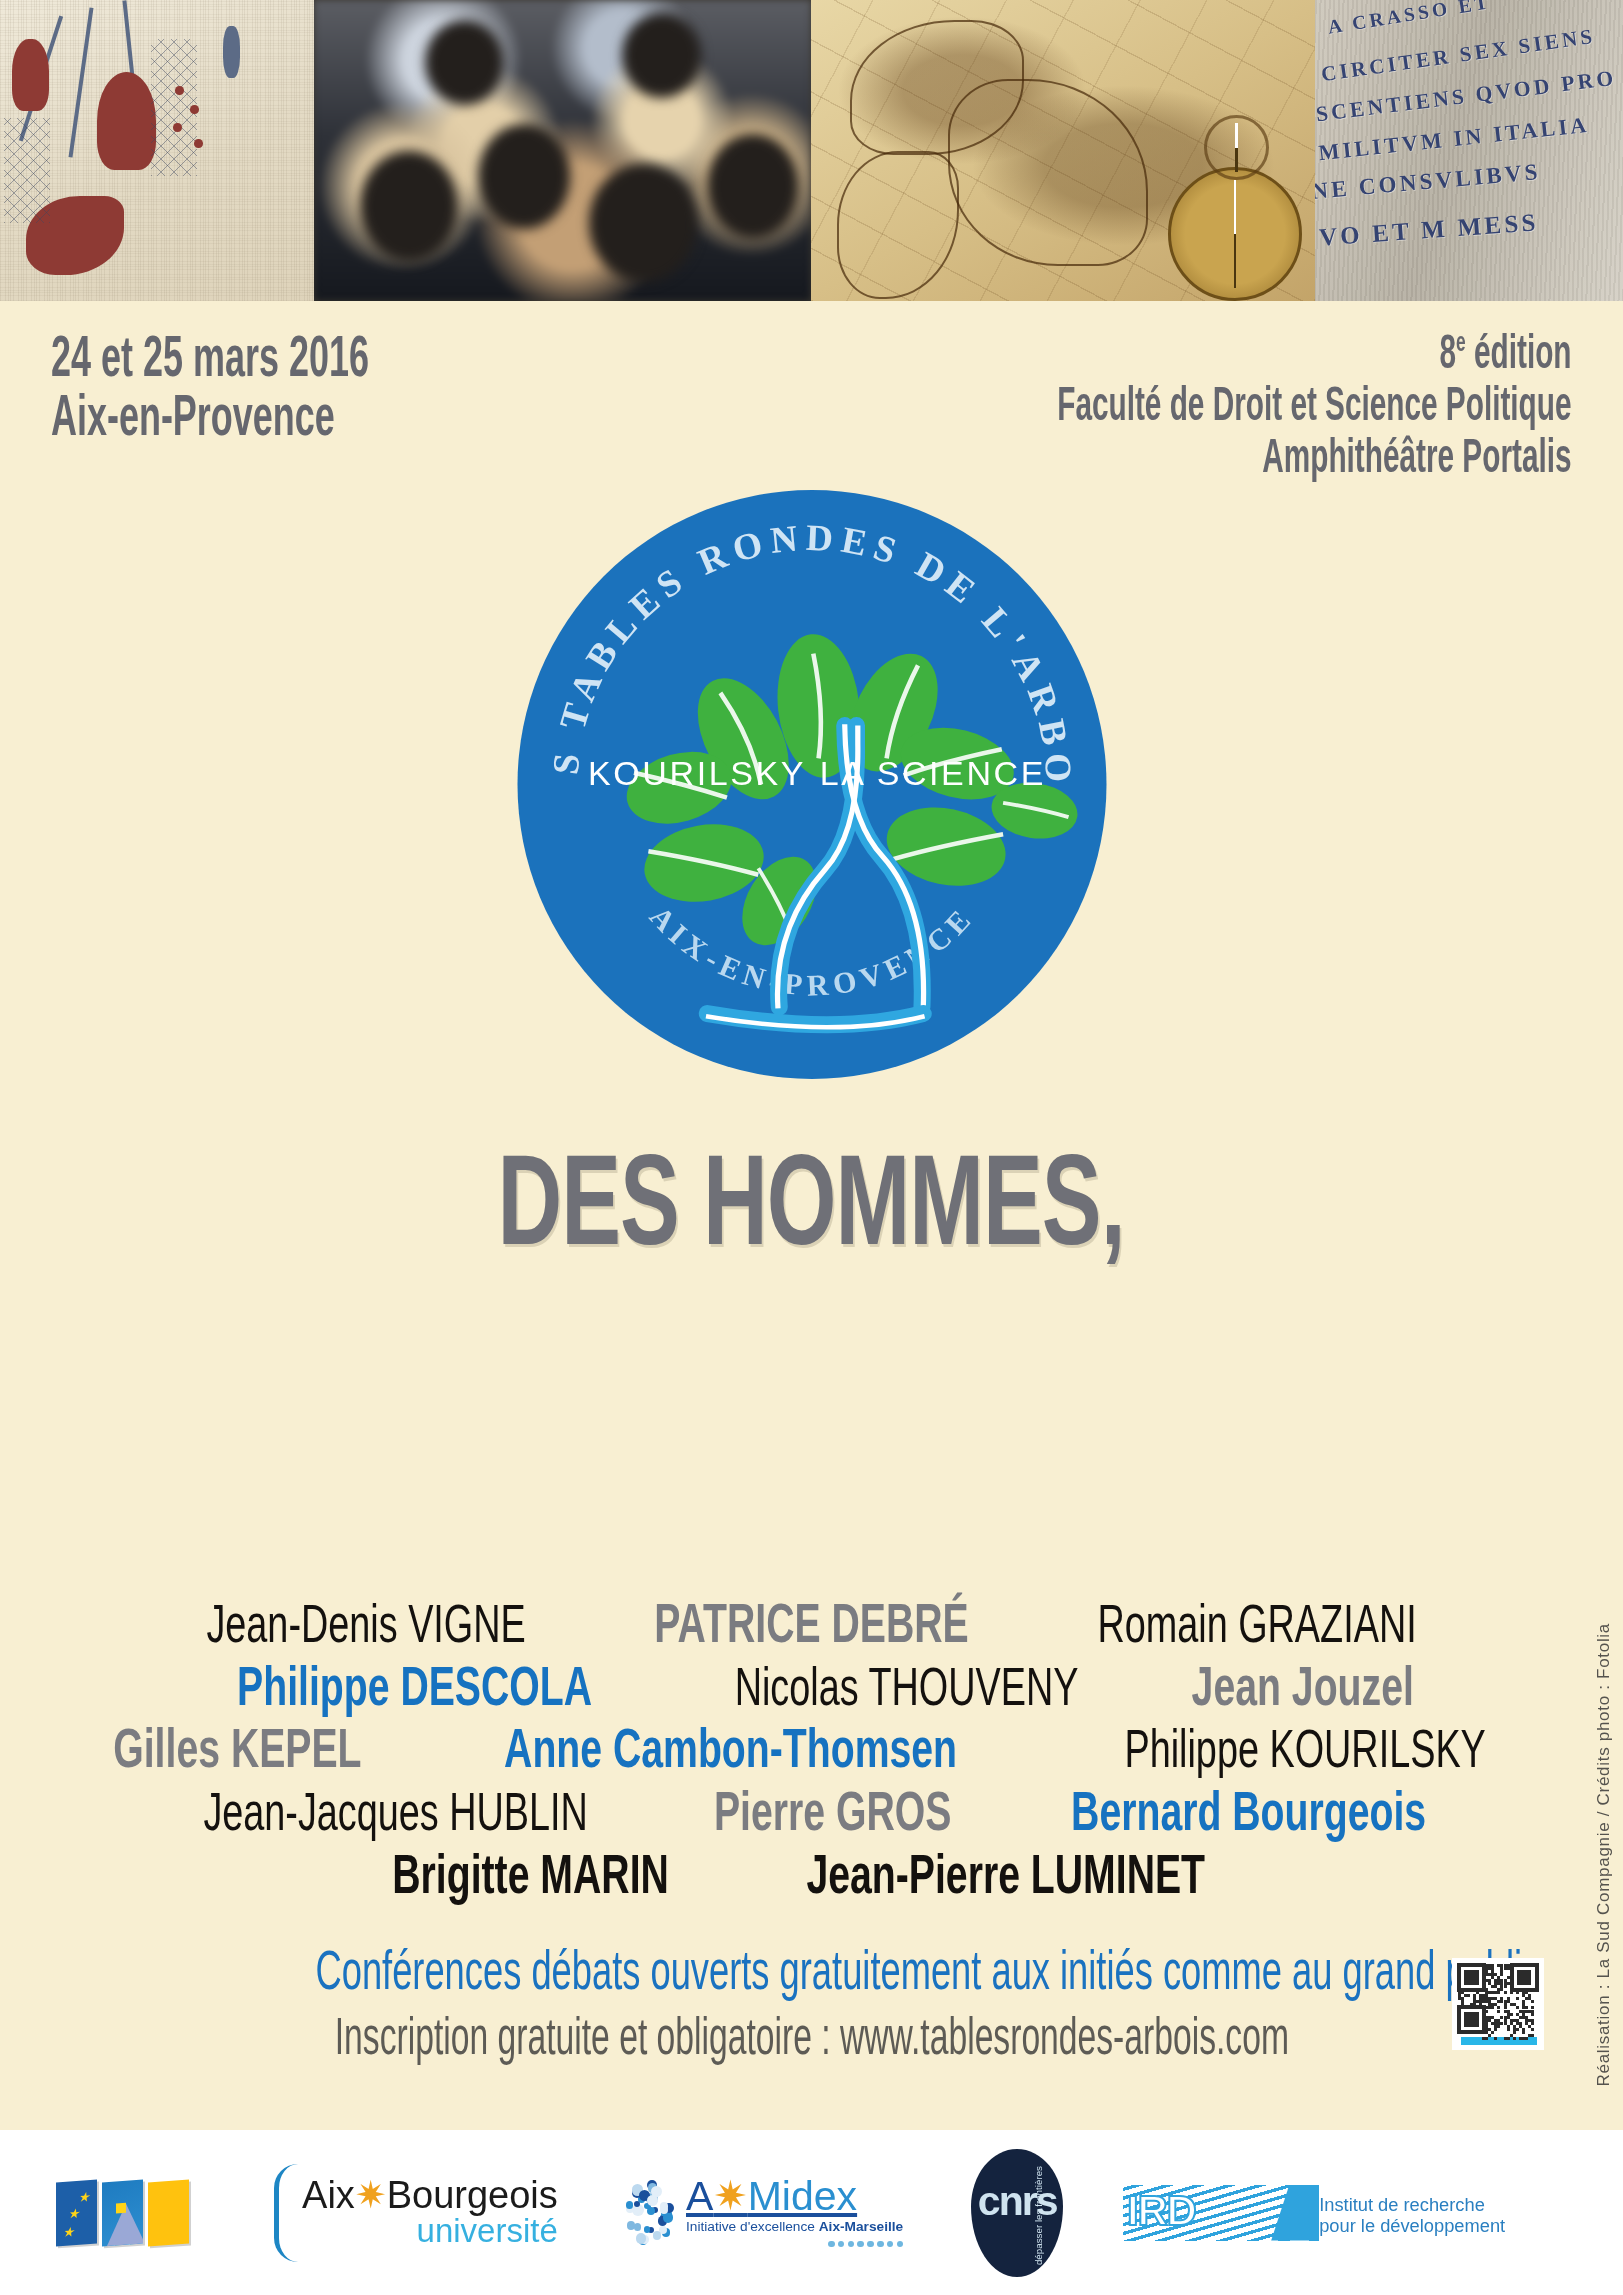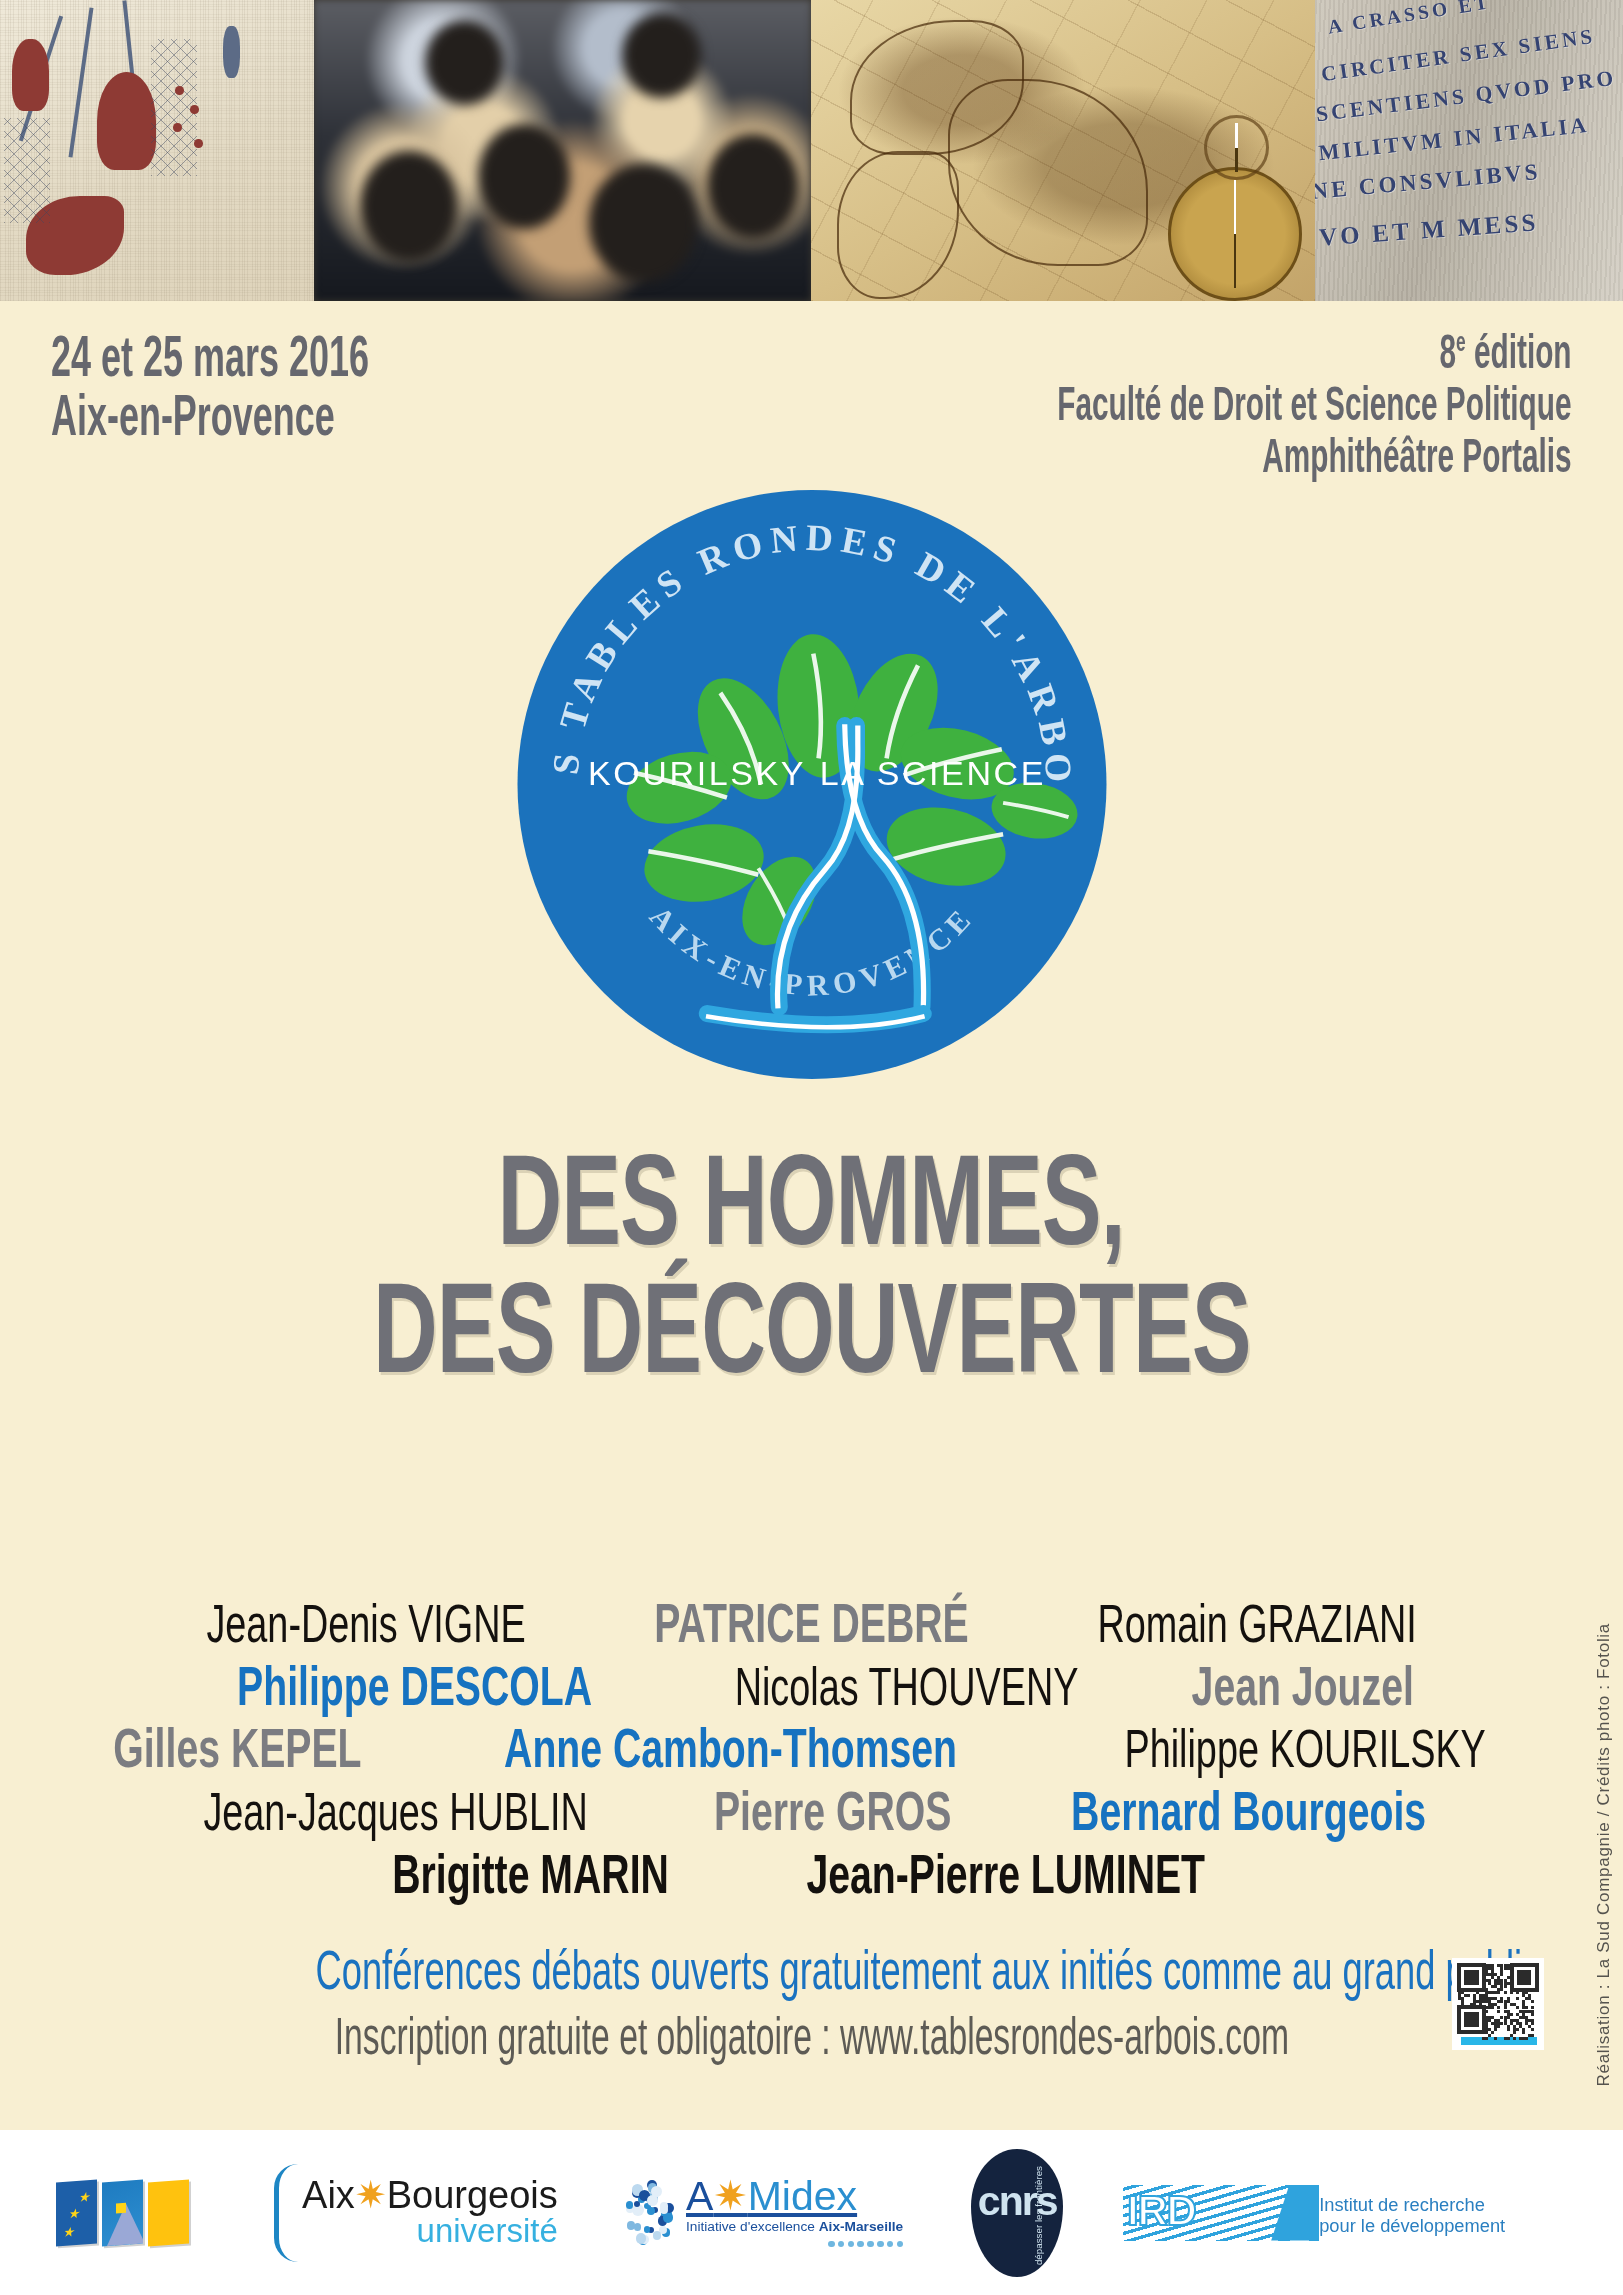--- a/index.html
+++ b/index.html
@@ -318,21 +318,20 @@
     </svg>
 
     <div class="logo-mid">
       <span class="l">KOURILSKY</span>
       <span class="r">LA SCIENCE</span>
     </div>
   </div>
 
   <div class="title">
     <div class="tline"><span class="tsq">DES HOMMES,</span></div>
-    <div class="tline"><span class="tsq">DES DÉCOUVERTES</span></div>
   </div>
 
   <div class="speakers">
       <div class="srow"><span class="nm s-thin">Jean-Denis VIGNE</span> <span class="nm s-grayb">PATRICE DEBRÉ</span> <span class="nm s-thin">Romain GRAZIANI</span> </div>
       <div class="srow"><span class="nm s-blueb">Philippe DESCOLA</span> <span class="nm s-thin">Nicolas THOUVENY</span> <span class="nm s-grayb">Jean Jouzel</span> </div>
       <div class="srow"><span class="nm s-grayb">Gilles KEPEL</span> <span class="nm s-blueb">Anne Cambon-Thomsen</span> <span class="nm s-thin">Philippe KOURILSKY</span> </div>
       <div class="srow"><span class="nm s-thin">Jean-Jacques HUBLIN</span> <span class="nm s-grayb">Pierre GROS</span> <span class="nm s-blueb">Bernard Bourgeois</span> </div>
       <div class="srow"><span class="nm s-blackb">Brigitte MARIN</span> <span class="nm s-blackb">Jean-Pierre LUMINET</span> </div>
     </div>
 

